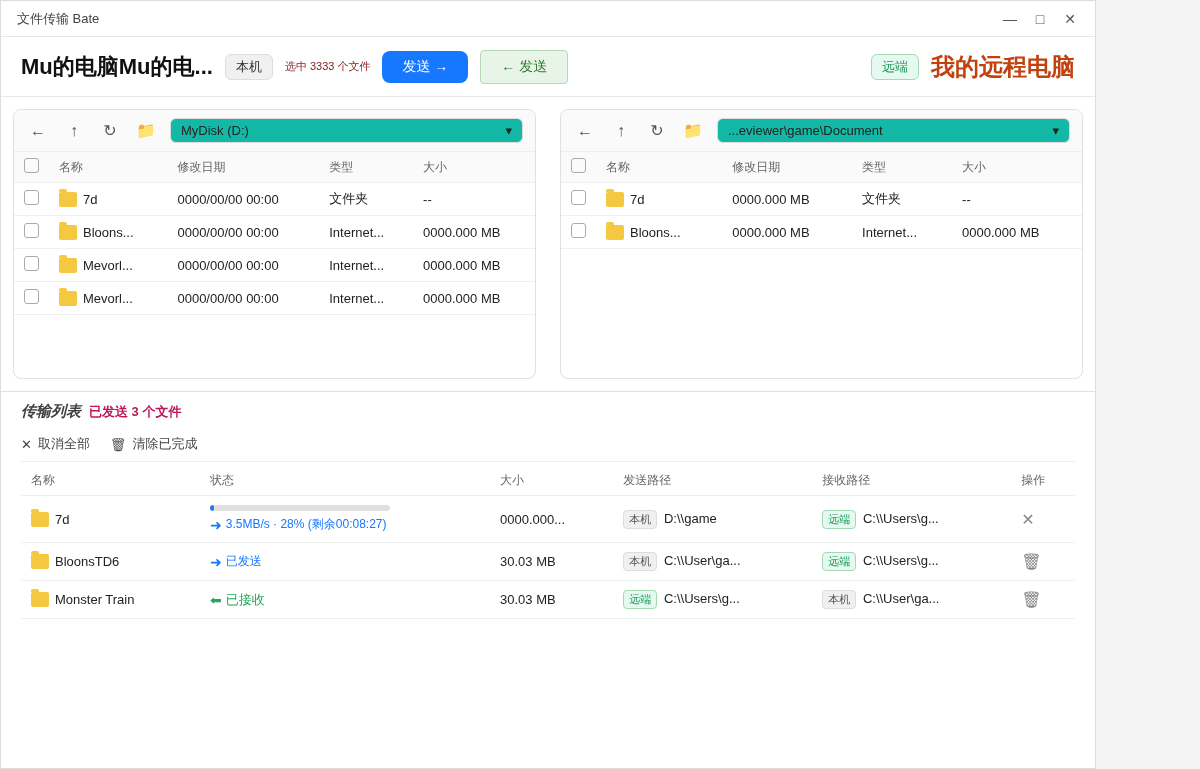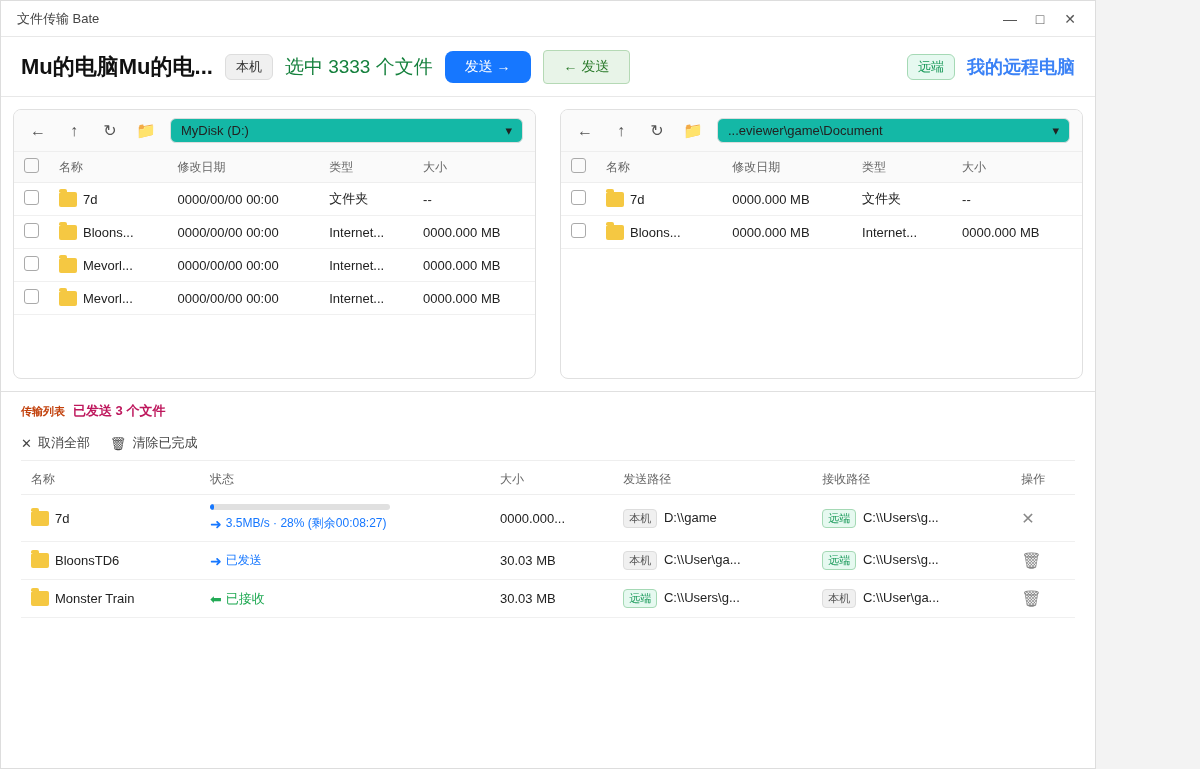--- a/index.html
+++ b/index.html
@@ -71,22 +71,22 @@
     }
     .local-badge {
       background: #f0f0f0;
       border: 1px solid #ddd;
       border-radius: 6px;
       padding: 3px 10px;
       font-size: 13px;
       color: #333;
     }
     .selected-info {
-      font-size: 19px;
-      color: #15803d;
+      font-size: 11px;
+      color: #7f1d1d;
       text-align: center;
     }
     .btn-send-primary {
       background: #1677ff;
       color: #fff;
       border: none;
       border-radius: 8px;
       padding: 7px 20px;
       font-size: 14px;
       cursor: pointer;
@@ -109,23 +109,23 @@
     .header-spacer { flex: 1; }
     .remote-badge {
       background: #e6f9f0;
       color: #1a9a5a;
       border: 1px solid #a5d9b5;
       border-radius: 6px;
       padding: 3px 10px;
       font-size: 13px;
     }
     .device-name-remote {
-      font-size: 18px;
+      font-size: 24px;
       font-weight: 700;
-      color: #3b82f6;
+      color: #c2410c;
     }
     
     .main-content {
       flex: 1;
       display: flex;
       flex-direction: column;
       overflow: hidden;
     }
     .file-panels {
       display: flex;
@@ -233,23 +233,24 @@
       flex-direction: column;
       overflow: hidden;
     }
     .transfer-header {
       padding: 10px 0 6px 0;
       display: flex;
       align-items: center;
       gap: 8px;
     }
     .transfer-title {
-      font-size: 11px;
+      font-size: 15px;
       font-weight: 600;
-      color: #c2410c;
+      color: #404040;
+      font-style: italic;
     }
     .transfer-count {
       font-size: 13px;
       color: #be185d;
       font-weight: bold;
     }
     .transfer-actions {
       display: flex;
       gap: 20px;
       padding: 8px 0;

